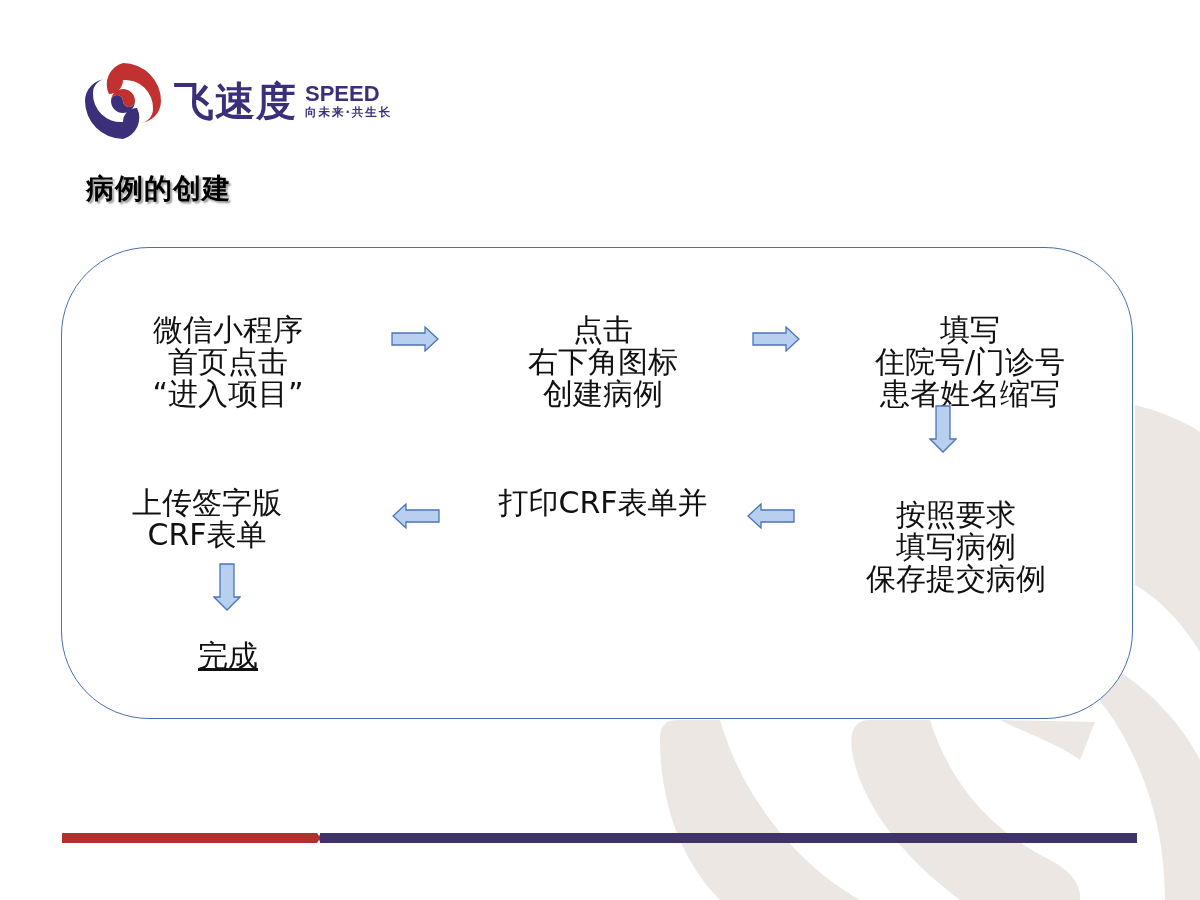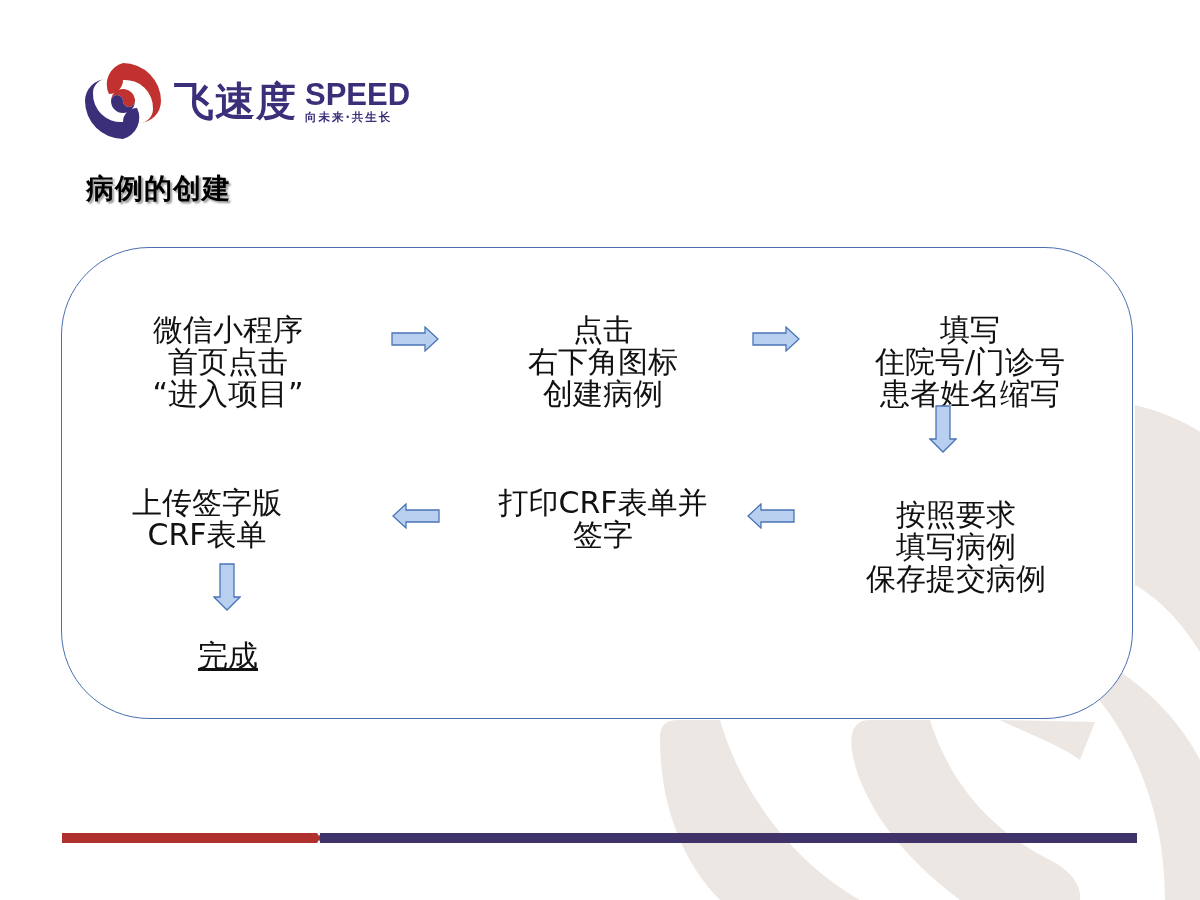--- a/index.html
+++ b/index.html
@@ -7,21 +7,21 @@
       width: 1200px; height: 900px; position: relative; overflow: hidden;
       background: #ffffff;
       font-family: "DejaVu Sans", "Liberation Sans", sans-serif;
       color: #111;
     }
     .bg-swirl { position: absolute; left: 0; top: 0; width: 1200px; height: 900px; z-index: 0; }
     .logo { position: absolute; left: 82px; top: 60px; width: 380px; height: 82px; z-index: 2; display: flex; align-items: center; }
     .logo-mark { width: 82px; height: 82px; }
     .logo-cn { margin-left: 10px; font-size: 40px; font-weight: bold; color: #3b2f7a; letter-spacing: 1px; font-family: "DejaVu Sans", sans-serif; }
     .logo-right { margin-left: 8px; display: flex; flex-direction: column; line-height: 1; }
-    .logo-en { font-size: 31px; font-weight: bold; color: #3b2f7a; font-family: "Liberation Sans", sans-serif; letter-spacing: 0px; }
+    .logo-en { font-size: 22px; font-weight: bold; color: #3b2f7a; font-family: "Liberation Sans", sans-serif; letter-spacing: 0px; }
     .logo-slogan { font-size: 11.5px; font-weight: bold; color: #3b2f7a; margin-top: 2px; letter-spacing: 2px; }
     .page-title {
       position: absolute; left: 86px; top: 170px; z-index: 2;
       font-size: 28px; font-weight: bold; color: #000;
       text-shadow: 2px 2px 2px #9a9a9a;
       letter-spacing: 1px;
     }
     .flow-box {
       position: absolute; left: 61px; top: 247px; width: 1072px; height: 472px;
       border: 1.5px solid #4a6fae; border-radius: 88px; background: #fff; z-index: 1;
@@ -95,21 +95,20 @@
   <span class="line">住院号/门诊号</span>
   <span class="line">患者姓名缩写</span>
 </div>
 <div class="step" style="left:956px; top:487px;margin-top:12px;">
   <span class="line">按照要求</span>
   <span class="line">填写病例</span>
   <span class="line">保存提交病例</span>
 </div>
 <div class="step" style="left:603px; top:487px;">
   <span class="line">打印CRF表单并</span>
-  <span class="line">签字</span>
 </div>
 <div class="step" style="left:207px; top:487px;text-align:center;">
   <span class="line">上传签字版</span>
   <span class="line">CRF表单</span>
 </div>
 <div class="step" style="left:228px; top:640px;text-decoration:underline;">
   <span class="line">完成</span>
 </div>
 
 <svg class="arrow" style="left:391px; top:326px;" width="48" height="26" viewBox="0 0 48 26">

